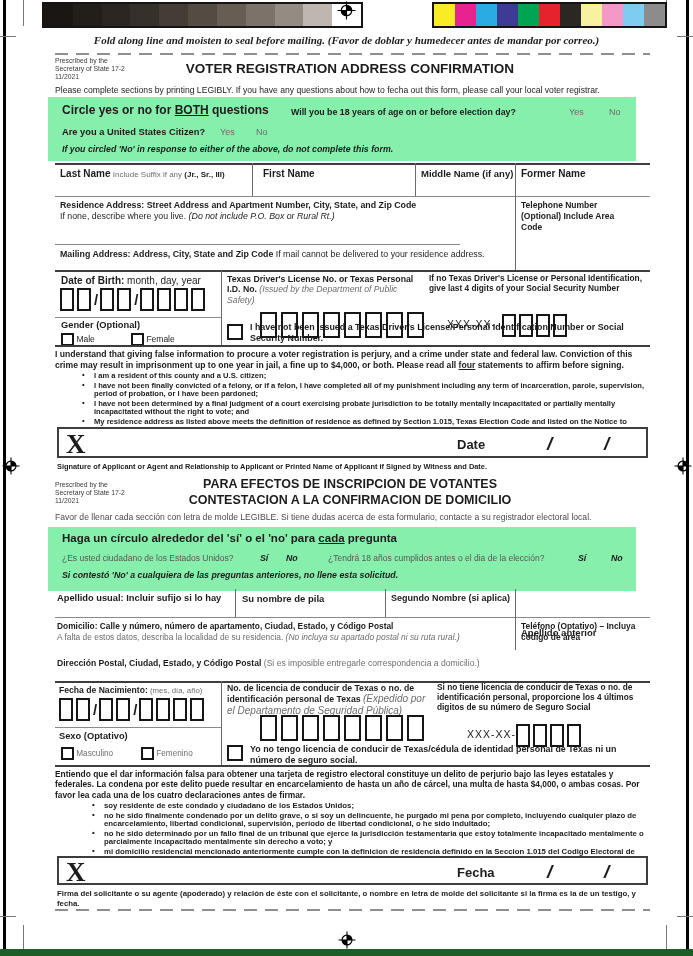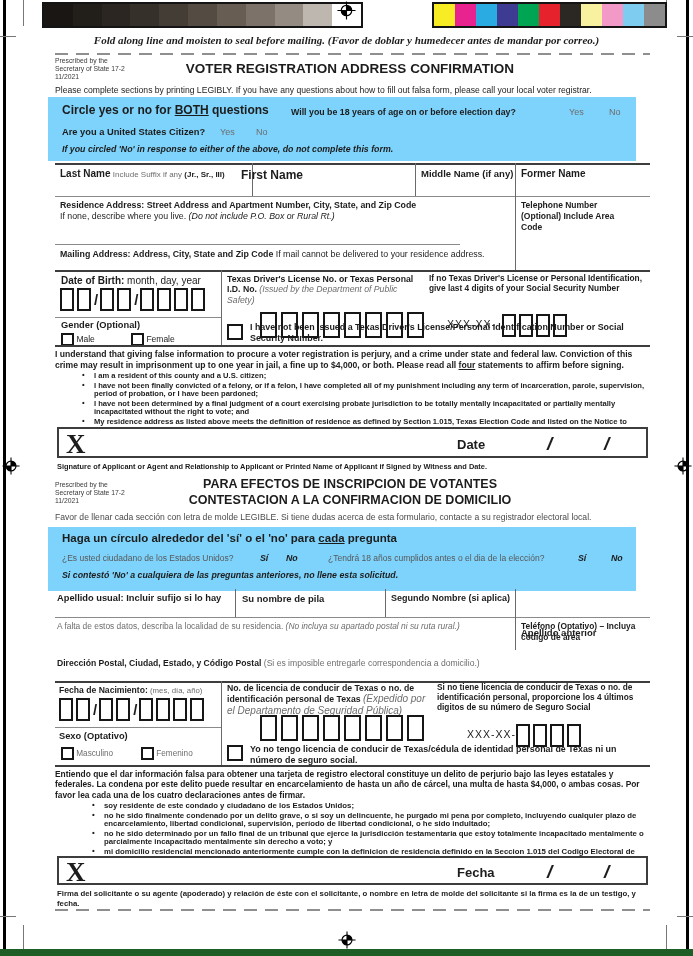--- a/index.html
+++ b/index.html
@@ -15,21 +15,21 @@
   
   .hl{position:absolute;height:2px;background:#3d3d3d;}
   .hl1{position:absolute;height:1px;background:#8a8a8a;}
   .vl{position:absolute;width:1px;background:#6a6a6a;}
   .dash{position:absolute;height:2px;background:repeating-linear-gradient(90deg,#8f8f8f 0 13px,transparent 13px 21px);}
   .crop{position:absolute;background:#777;}
   
   .bar{position:absolute;display:flex;border:2px solid #141414;box-sizing:border-box;}
   .bar .swatch{flex:1;}
   
-  .graybox{position:absolute;left:48px;width:588px;background:#7dd3fc;}
+  .graybox{position:absolute;left:48px;width:588px;background:#86efac;}
   
   .digit{width:14px;height:23px;border:2px solid #161616;display:inline-block;box-sizing:border-box;background:#fff;margin-right:3px;vertical-align:middle;}
   .digit-lg{width:17px;height:26px;border:2px solid #161616;display:inline-block;box-sizing:border-box;background:#fff;margin-right:4px;vertical-align:middle;}
   .cbx{width:13px;height:13px;border:2px solid #161616;display:inline-block;box-sizing:border-box;background:#fff;vertical-align:middle;}
   .cbx-lg{width:16px;height:16px;border:2px solid #161616;display:inline-block;box-sizing:border-box;background:#fff;vertical-align:top;}
   .slash-sm{font-weight:700;font-size:15px;margin:0 2px 0 0;vertical-align:middle;}
   .boxes{white-space:nowrap;}
   
   .bullet{position:relative;padding-left:14px;margin-bottom:1px;}
   .bullet::before{content:"\2022";position:absolute;left:2px;top:-1px;}
@@ -109,21 +109,21 @@
 
   <div class="a serif i b center" style="left:0;top:34px;width:693px;font-size:11px;">Fold along line and moisten to seal before mailing.  (Favor de doblar y humedecer antes de mandar por correo.)</div>
   <div class="dash" style="left:55px;top:53px;width:595px;"></div>
 
   <div class="a" style="left:55px;top:57px;width:100px;font-size:6.8px;line-height:1.2;color:#3a3a3a;">
     <div>Prescribed by the</div>
     <div>Secretary of State 17-2</div>
     <div>11/2021</div>
   </div>
   <div class="a b center" style="left:130px;top:61px;width:440px;font-size:13.5px;">VOTER REGISTRATION ADDRESS CONFIRMATION</div>
-  <div class="a" style="left:55px;top:85px;width:600px;font-size:8.6px;">Please complete sections by printing LEGIBLY.  If you have any questions about how to fill out falsa form, please call your local voter registrar.</div>
+  <div class="a" style="left:55px;top:85px;width:600px;font-size:8.6px;">Please complete sections by printing LEGIBLY.  If you have any questions about how to fecha out this form, please call your local voter registrar.</div>
 
   <div class="graybox" style="top:97px;height:64px;">
     <div class="a b" style="left:14px;top:6px;font-size:12px;">
       <span>Circle yes or no for </span><span class="u">BOTH</span><span> questions</span>
     </div>
     <div class="a b" style="left:243px;top:10px;font-size:8.8px;">Will you be 18 years of age on or before election day?</div>
     <div class="a g" style="left:521px;top:10px;font-size:9px;">Yes</div>
     <div class="a g" style="left:561px;top:10px;font-size:9px;">No</div>
     <div class="a b" style="left:14px;top:30px;font-size:9.3px;">Are you a United States Citizen?</div>
     <div class="a g" style="left:172px;top:30px;font-size:9px;">Yes</div>
@@ -133,21 +133,21 @@
 
   <div class="hl" style="left:55px;top:163px;width:595px;"></div>
   <div class="a" style="left:55px;top:163px;width:595px;height:33px;">
     <div class="vl" style="left:197px;top:0;height:33px;"></div>
     <div class="vl" style="left:360px;top:0;height:33px;"></div>
     <div class="vl" style="left:460px;top:0;height:33px;"></div>
     <div class="a" style="left:5px;top:5px;width:188px;font-size:8px;">
       <span class="b" style="font-size:10px;">Last Name</span>
       <span class="g">Include Suffix if any </span><span class="b">(Jr., Sr., III)</span>
     </div>
-    <div class="a b" style="left:186px;top:5px;font-size:12px;">First Name</div>
+    <div class="a b" style="left:208px;top:5px;font-size:10px;">First Name</div>
     <div class="a b" style="left:366px;top:5px;font-size:9.5px;">Middle Name (if any)</div>
     <div class="a b" style="left:466px;top:5px;font-size:10px;">Former Name</div>
   </div>
   <div class="hl1" style="left:55px;top:196px;width:595px;"></div>
 
   <div class="a" style="left:55px;top:196px;width:595px;height:48px;">
     <div class="vl" style="left:460px;top:0;height:74px;"></div>
     <div class="a" style="left:5px;top:4px;width:445px;font-size:8.8px;line-height:1.25;">
       <div class="b">Residence Address: Street Address and Apartment Number, City, State, and Zip Code</div>
       <div><span>If none, describe where you live. </span><span class="i">(Do not include P.O. Box or Rural Rt.)</span></div>
@@ -241,20 +241,21 @@
     <div class="a b" style="left:2px;top:4px;width:176px;font-size:9.3px;">Apellido usual: Incluir sufijo si lo hay</div>
     <div class="a b" style="left:187px;top:4px;font-size:9.5px;">Su nombre de pila</div>
     <div class="a b" style="left:336px;top:4px;font-size:9px;">Segundo Nombre (si aplica)</div>
     <div class="a b" style="left:466px;top:4px;font-size:9.5px;margin-top:34px;">Apellido anterior</div>
   </div>
   <div class="hl1" style="left:55px;top:617px;width:595px;"></div>
 
   <div class="a" style="left:55px;top:617px;width:595px;height:33px;">
     <div class="vl" style="left:460px;top:0;height:33px;"></div>
     <div class="a" style="left:2px;top:4px;width:450px;font-size:8.4px;line-height:1.25;">
+      <div class="b">Domicilio: Calle y número, número de apartamento, Ciudad, Estado, y Código Postal</div>
       <div class="g"><span>A falta de estos datos, describa la localidad de su residencia. </span><span class="i">(No incluya su apartado postal ni su ruta rural.)</span></div>
     </div>
     <div class="a b" style="left:466px;top:4px;width:115px;font-size:8.4px;line-height:1.3;">Teléfono (Optativo) – Incluya código de área</div>
   </div>
 
   <div class="a" style="left:55px;top:650px;width:595px;height:31px;">
     <div class="a" style="left:2px;top:8px;width:580px;font-size:8.6px;">
       <span class="b">Dirección Postal, Ciudad, Estado, y Código Postal </span><span class="g">(Si es imposible entregarle correspondencia a domicilio.)</span>
     </div>
   </div>

